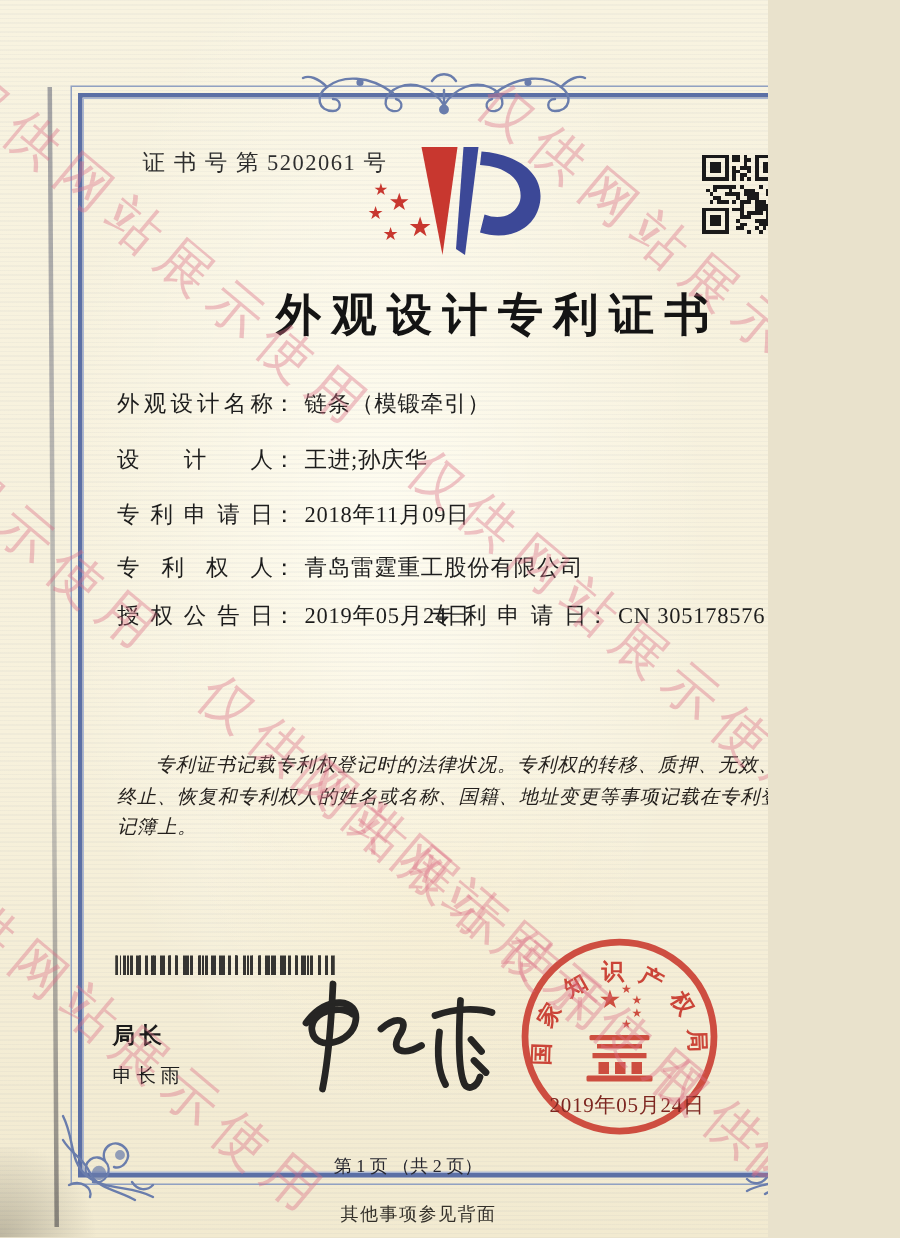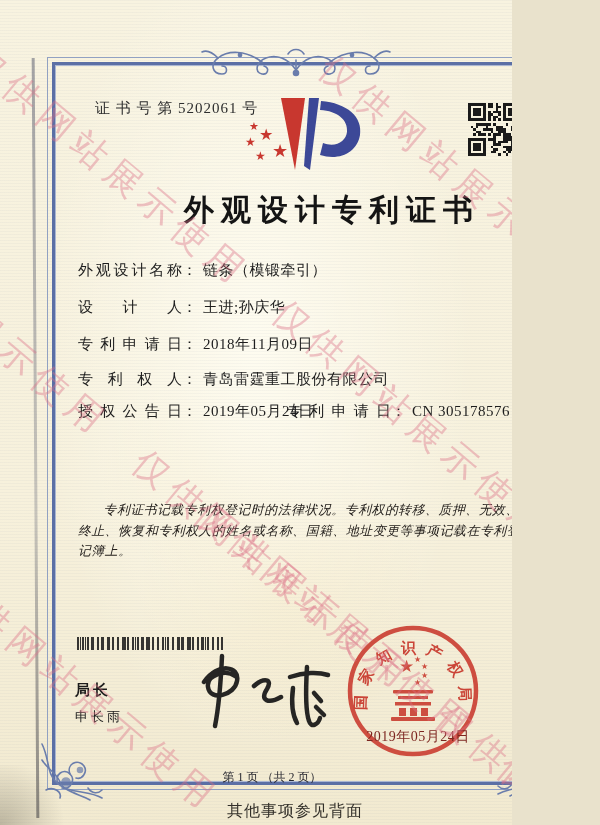--- a/index.html
+++ b/index.html
@@ -62,21 +62,21 @@
           repeating-linear-gradient(90deg,#1c1c1c 0 1px,rgba(0,0,0,0) 1px 8px),
           repeating-linear-gradient(90deg,rgba(0,0,0,0) 0 3px,#1c1c1c 3px 4px,rgba(0,0,0,0) 4px 11px);}
   #signer-title{position:absolute;left:75px;top:681px;z-index:3;font-size:15px;letter-spacing:3px;color:#1c1c1c;font-weight:bold;}
   #signer-name{position:absolute;left:75px;top:708px;z-index:3;font-size:13px;letter-spacing:3px;color:#1c1c1c;}
   #signature{position:absolute;left:186px;top:650px;z-index:4;}
   #seal{position:absolute;left:346px;top:624px;z-index:4;opacity:.92;}
   #seal-date{position:absolute;left:350px;top:728px;width:136px;z-index:4;text-align:center;
         font-size:14px;color:#7d2620;letter-spacing:.5px;}
   #page-info{position:absolute;left:47px;top:769px;width:450px;z-index:3;text-align:center;
         font-size:12px;color:#26262e;}
-  #back-note{position:absolute;left:227px;top:801px;z-index:3;font-size:16px;color:#33302a;letter-spacing:1px;}
+  #back-note{position:absolute;left:227px;top:801px;z-index:3;font-size:12px;color:#33302a;letter-spacing:1px;}
 
   
   .wm{position:absolute;z-index:6;white-space:nowrap;pointer-events:none;
       font-size:36px;letter-spacing:8px;color:rgba(219,112,134,.40);
       transform:rotate(40deg);transform-origin:0 0;font-family:"Liberation Serif","DejaVu Serif",serif;}
 </style>
 </head>
 <body>
 
 <div id="page">

